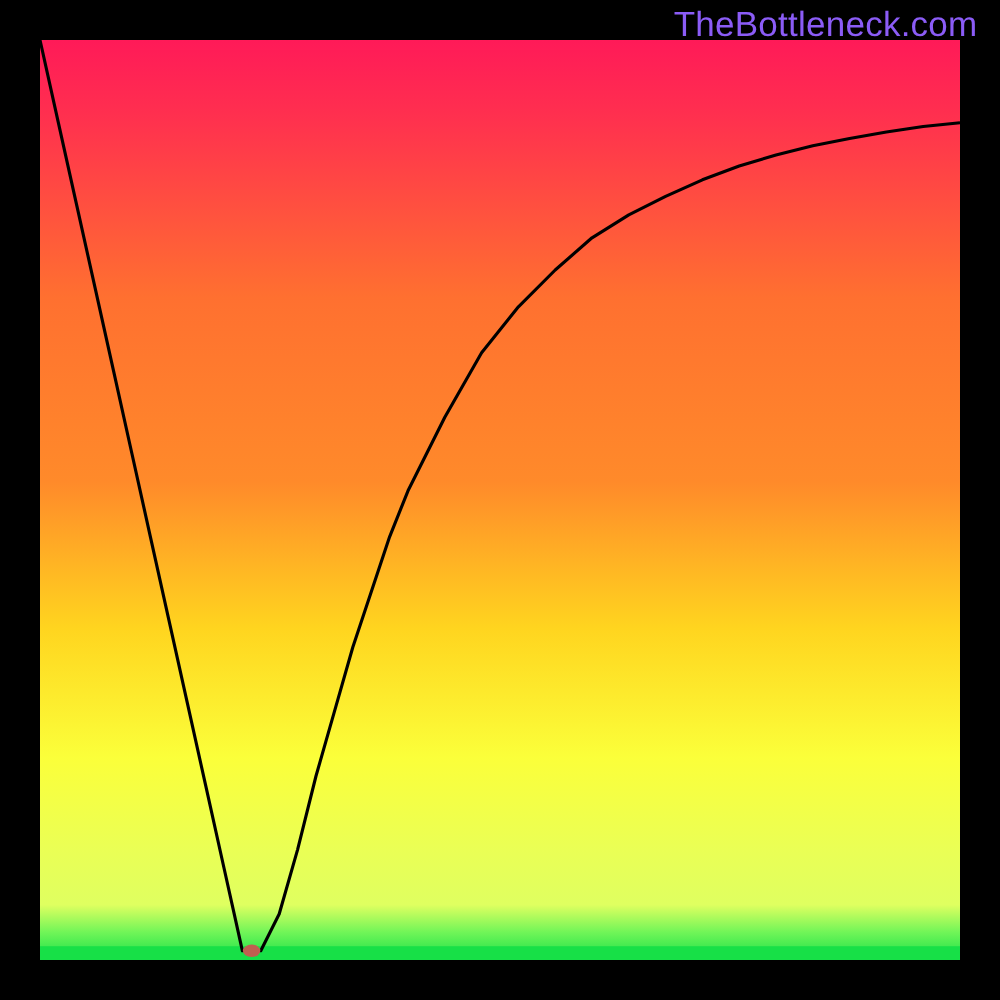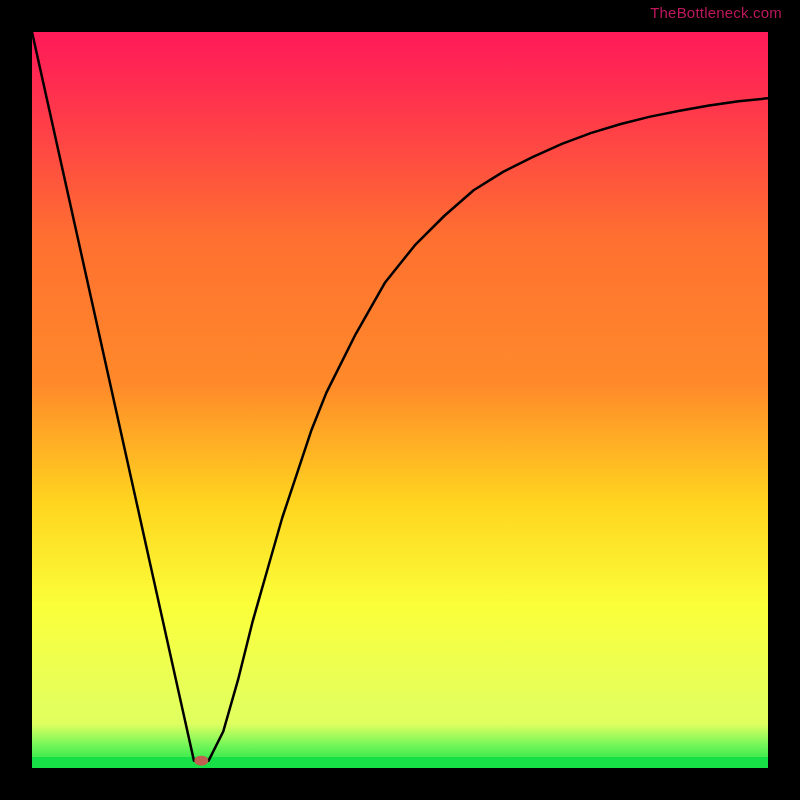--- a/index.html
+++ b/index.html
@@ -12,22 +12,22 @@
   }
   .chart-container {
     position: relative;
     width: 800px;
     height: 800px;
   }
   .watermark {
     position: absolute;
     top: 4px;
     right: 18px;
-    color: #be185d;
-    font-size: 15px;
+    color: #8b5cf6;
+    font-size: 28px;
     font-weight: 400;
     z-index: 10;
     letter-spacing: 0.2px;
   }
   svg.plot {
     position: absolute;
     top: 0;
     left: 0;
     width: 800px;
     height: 800px;

